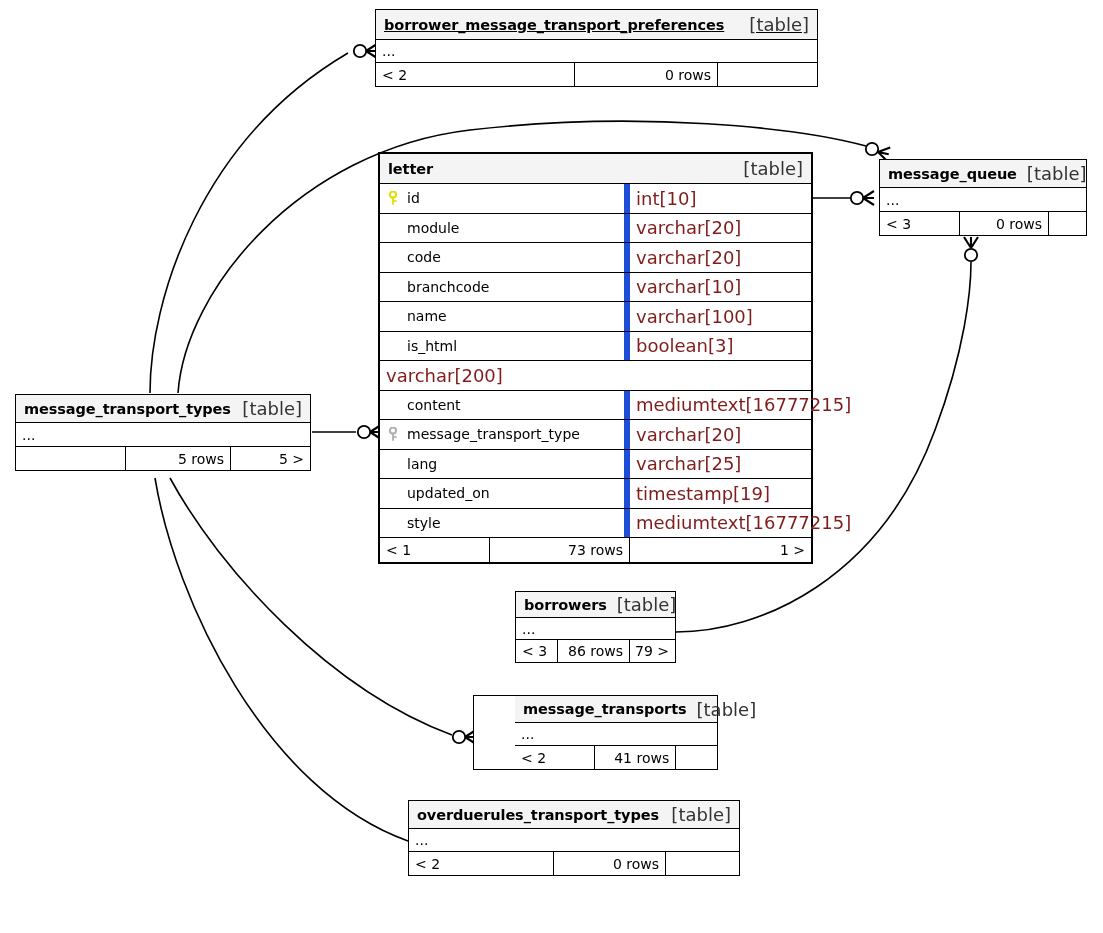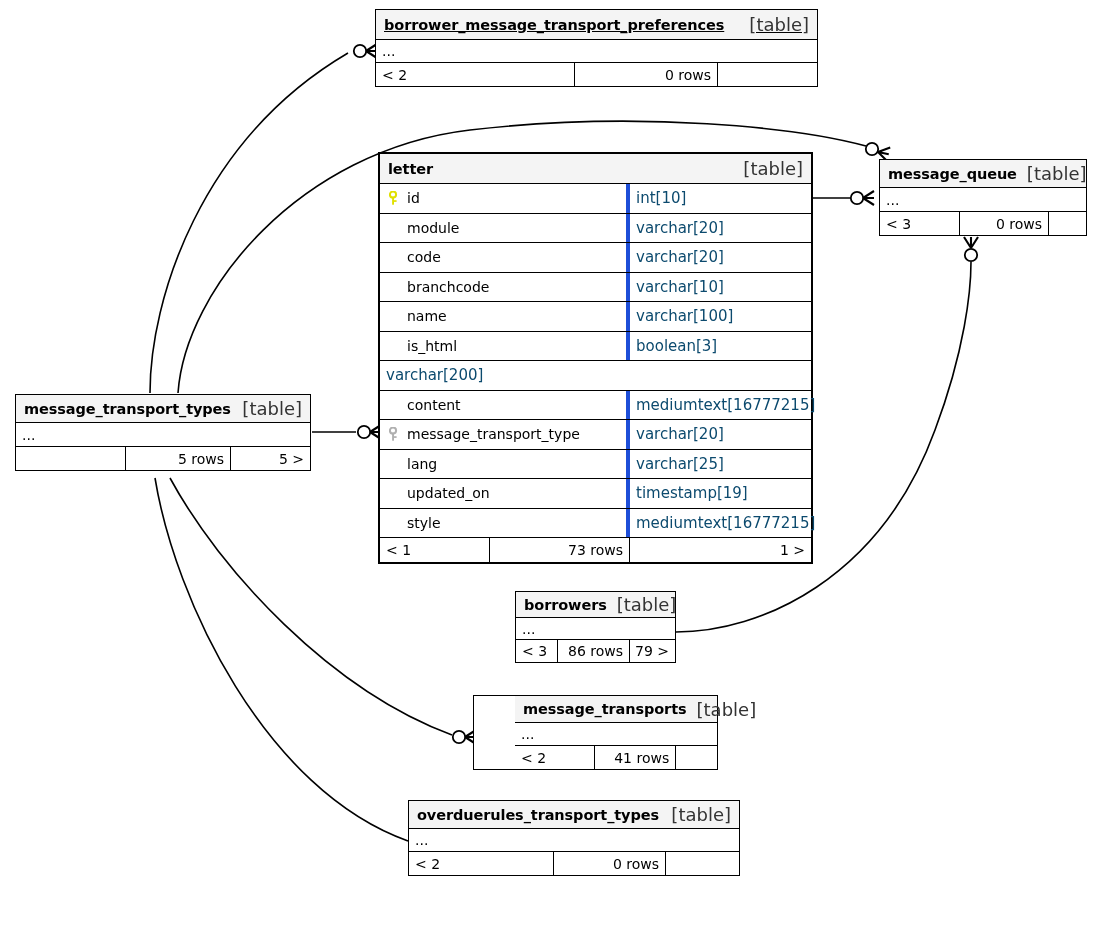--- a/index.html
+++ b/index.html
@@ -18,26 +18,26 @@
     display:flex;align-items:center;justify-content:space-between;
     padding:0 8px;box-sizing:border-box;white-space:nowrap;
   }
   .tname{font-weight:bold;font-size:14.5px;color:#000;letter-spacing:-0.1px;}
   .ttag{font-size:18px;color:#333;padding-left:10px;}
 
   .rowline{display:flex;box-sizing:border-box;border-bottom:1px solid #000;height:29.5px;}
   .rowline:last-of-type{border-bottom:1px solid #000;}
   .cname{
     display:flex;align-items:center;gap:6px;box-sizing:border-box;
-    padding-left:8px;font-size:14px;color:#000;border-right:4px solid #1d4ed8;
+    padding-left:8px;font-size:14px;color:#000;border-right:6px solid #1d4ed8;
     white-space:nowrap;overflow:hidden;
   }
   .ctype{
     display:flex;align-items:center;box-sizing:border-box;padding-left:6px;
-    font-size:15px;color:#0c4a6e;white-space:nowrap;
+    font-size:18px;color:#7f1d1d;white-space:nowrap;
   }
   .keyslot{width:13px;display:inline-flex;align-items:center;justify-content:center;flex:0 0 13px;}
 
   .ellipsis{
     display:flex;align-items:center;padding-left:6px;box-sizing:border-box;
     font-size:14px;color:#000;border-bottom:1px solid #000;
   }
 
   .tfoot{display:flex;box-sizing:border-box;}
   .tfoot .fc{

